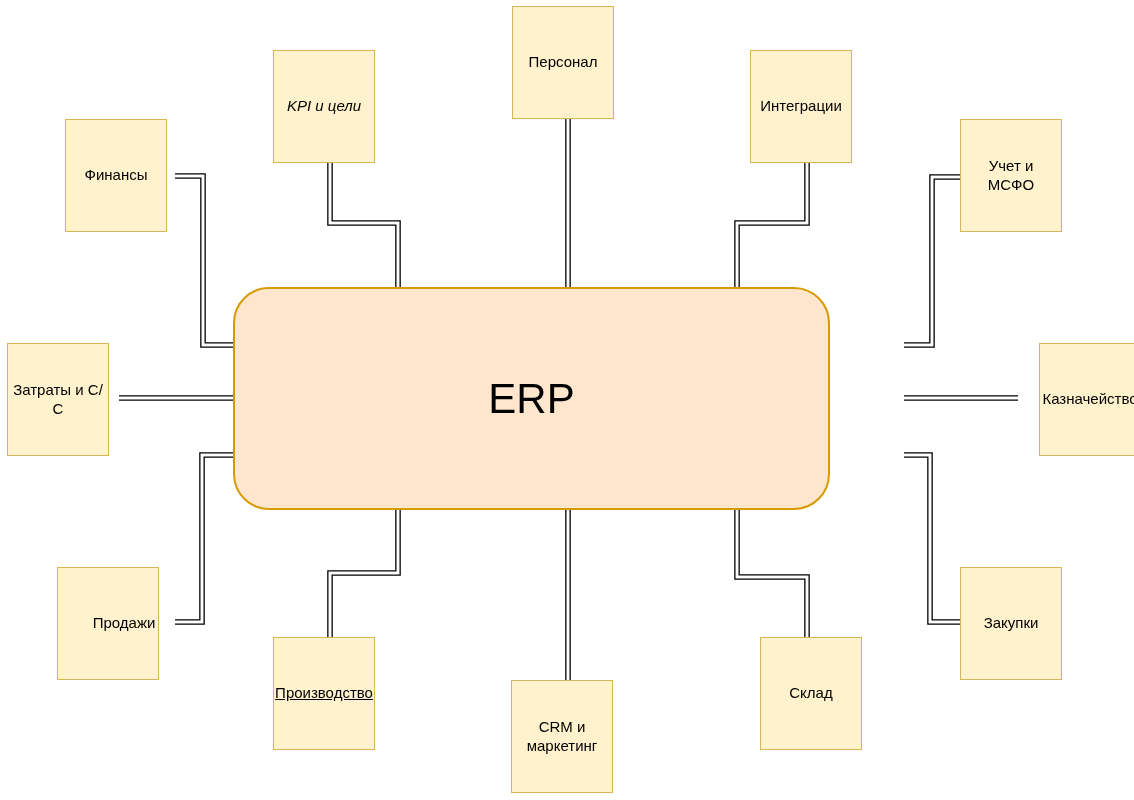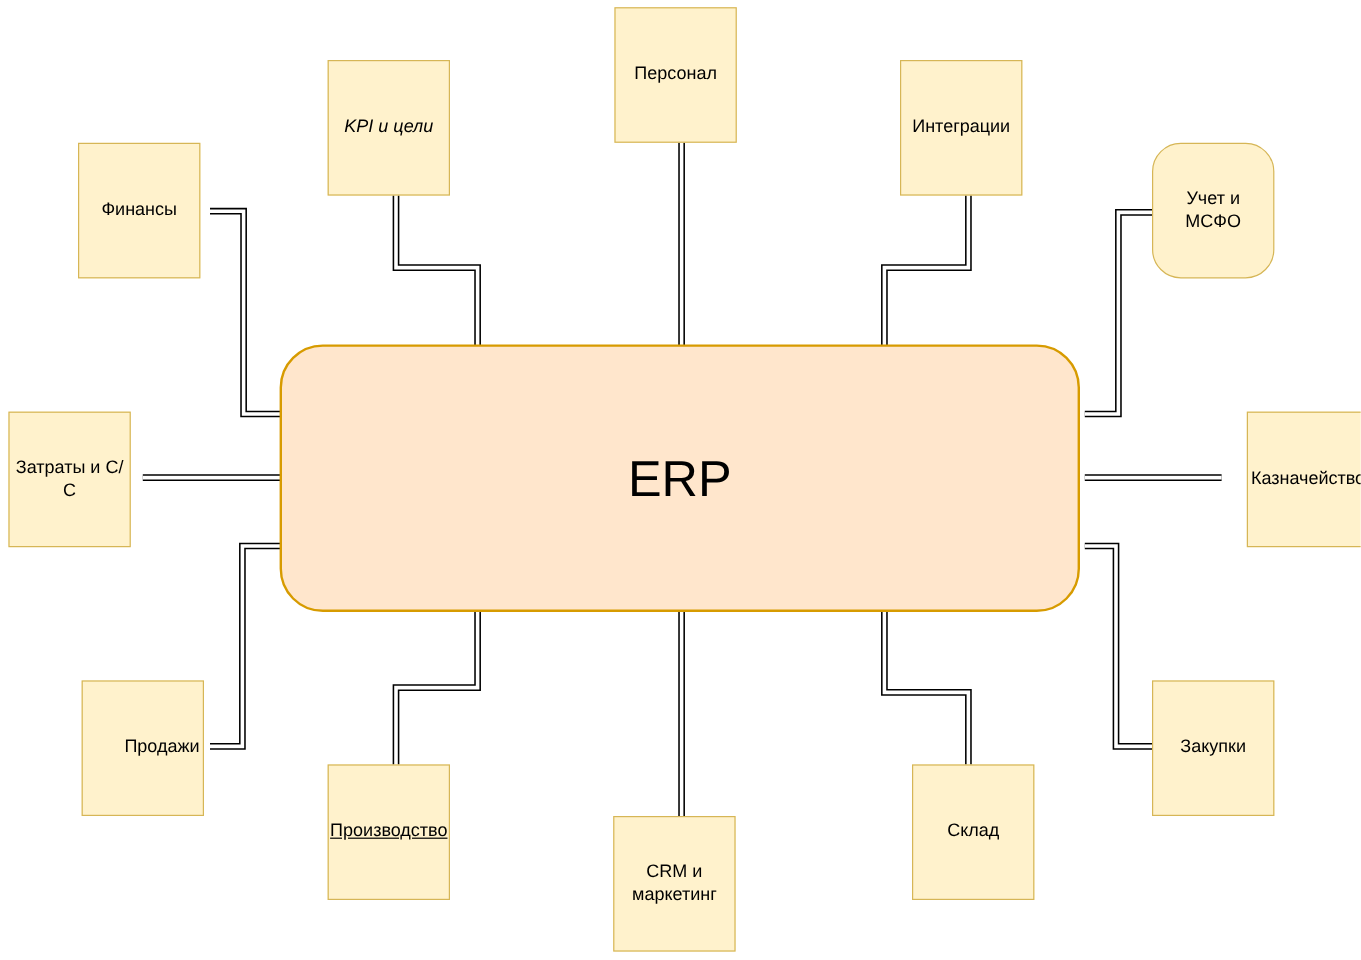--- a/index.html
+++ b/index.html
@@ -61,45 +61,45 @@
   .node .lbl {
     font-size: 15px;
     line-height: 1.25;
     color: var(--text);
     padding: 0 4px;
   }
   .center-node {
     position: absolute;
     left: 233px;
     top: 287px;
-    width: 667px;
+    width: 597px;
     height: 223px;
     box-sizing: border-box;
     background: var(--center-fill);
     border: 2px solid var(--center-border);
     border-radius: 36px;
     display: flex;
     align-items: center;
     justify-content: center;
     text-align: center;
     z-index: 2;
   }
   .center-node .center-lbl {
     font-size: 42px;
     color: var(--text);
   }
   
   .n-finance      { left: 65px;   top: 119px; }
   .n-kpi          { left: 273px;  top: 50px; font-style: italic;  }
   .n-personnel    { left: 512px;  top: 6px;   }
   .n-integrations { left: 750px;  top: 50px;  }
-  .n-accounting   { left: 960px;  top: 119px; border-radius: 24px; }
+  .n-accounting   { left: 960px;  top: 119px; }
   .n-costs        { left: 7px;    top: 343px; }
   .n-treasury     { left: 1039px; top: 343px; }
-  .n-sales        { left: 68px;   top: 567px; padding-left: 32px; }
+  .n-sales        { left: 57px;   top: 567px; padding-left: 32px; }
   .n-production   { left: 273px;  top: 637px; text-decoration: underline; }
   .n-crm          { left: 511px;  top: 680px; }
   .n-warehouse    { left: 760px;  top: 637px; }
   .n-procurement  { left: 960px;  top: 567px; }
 </style>
 </head>
 <body>
 
 <div class="canvas">
 

